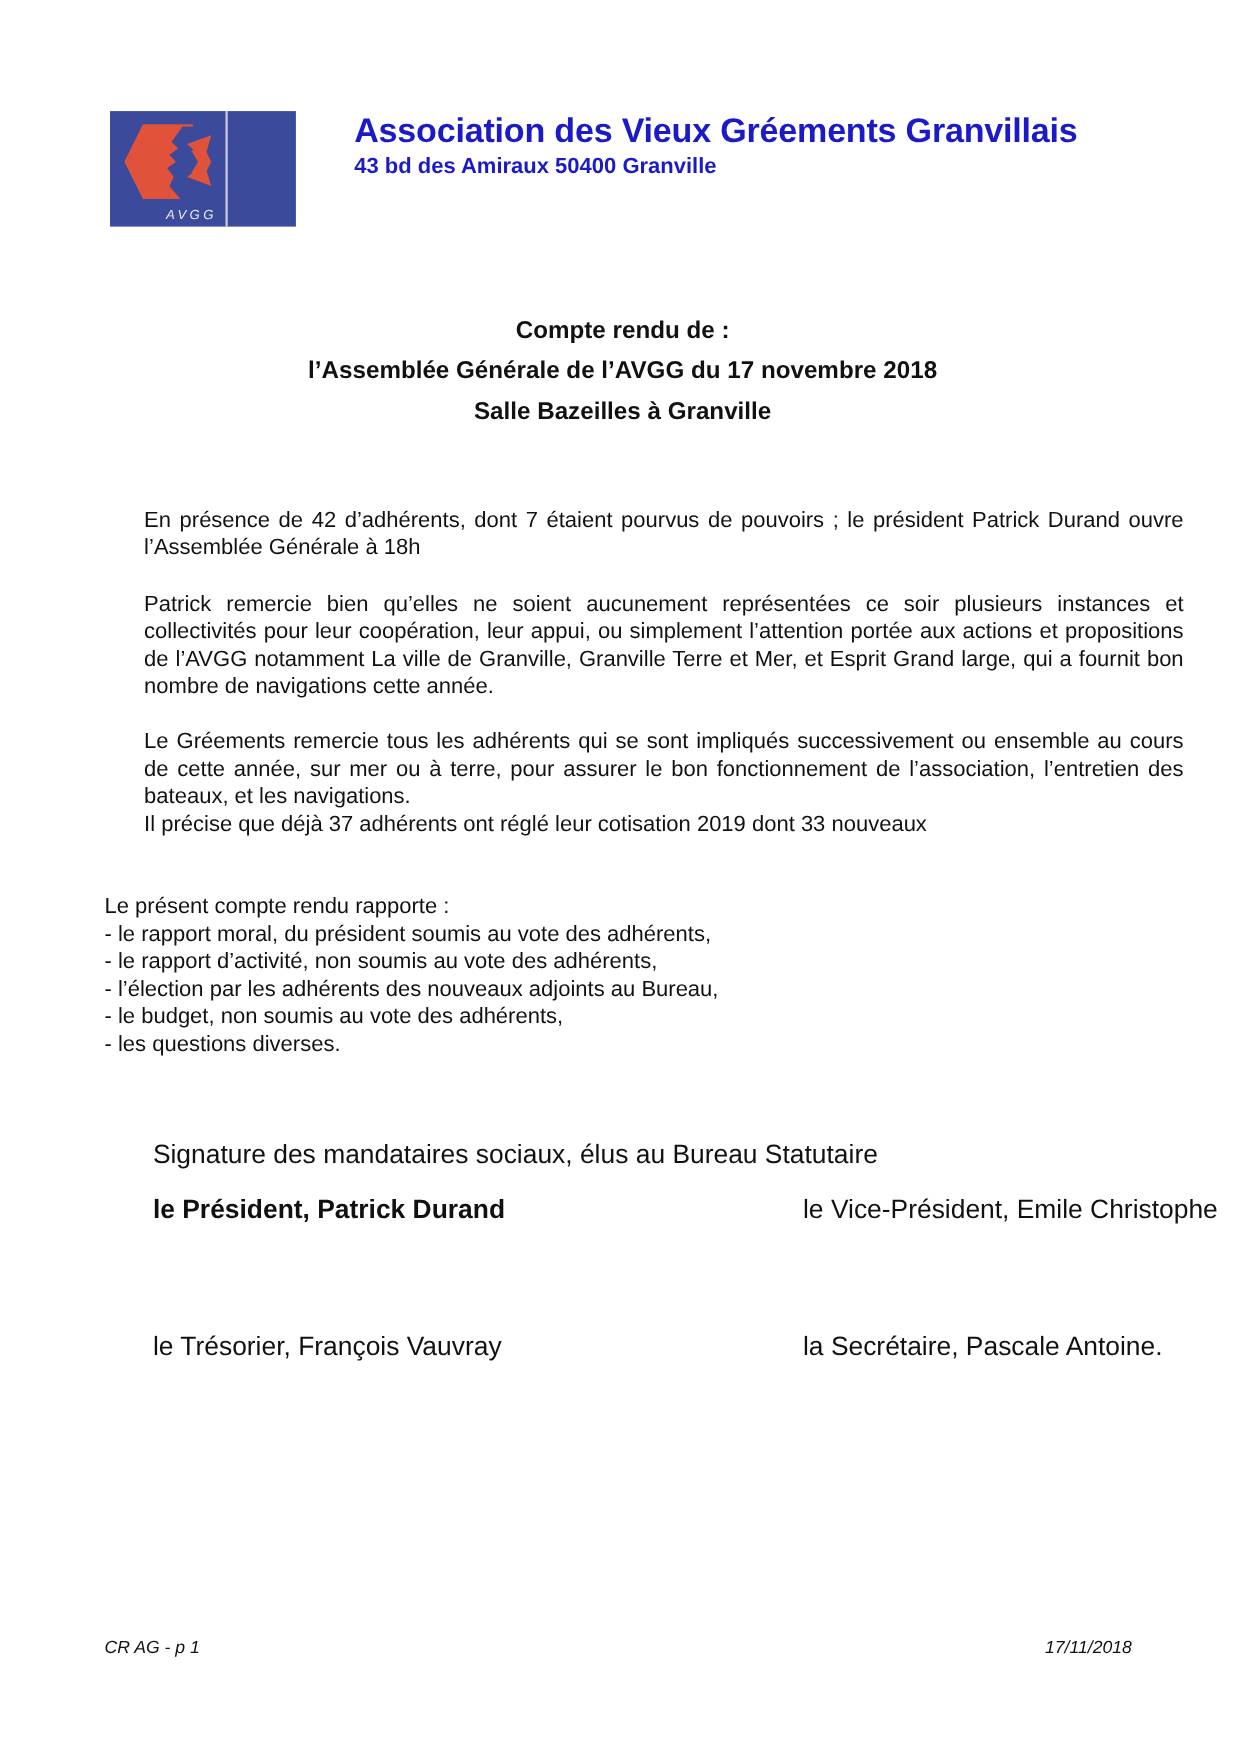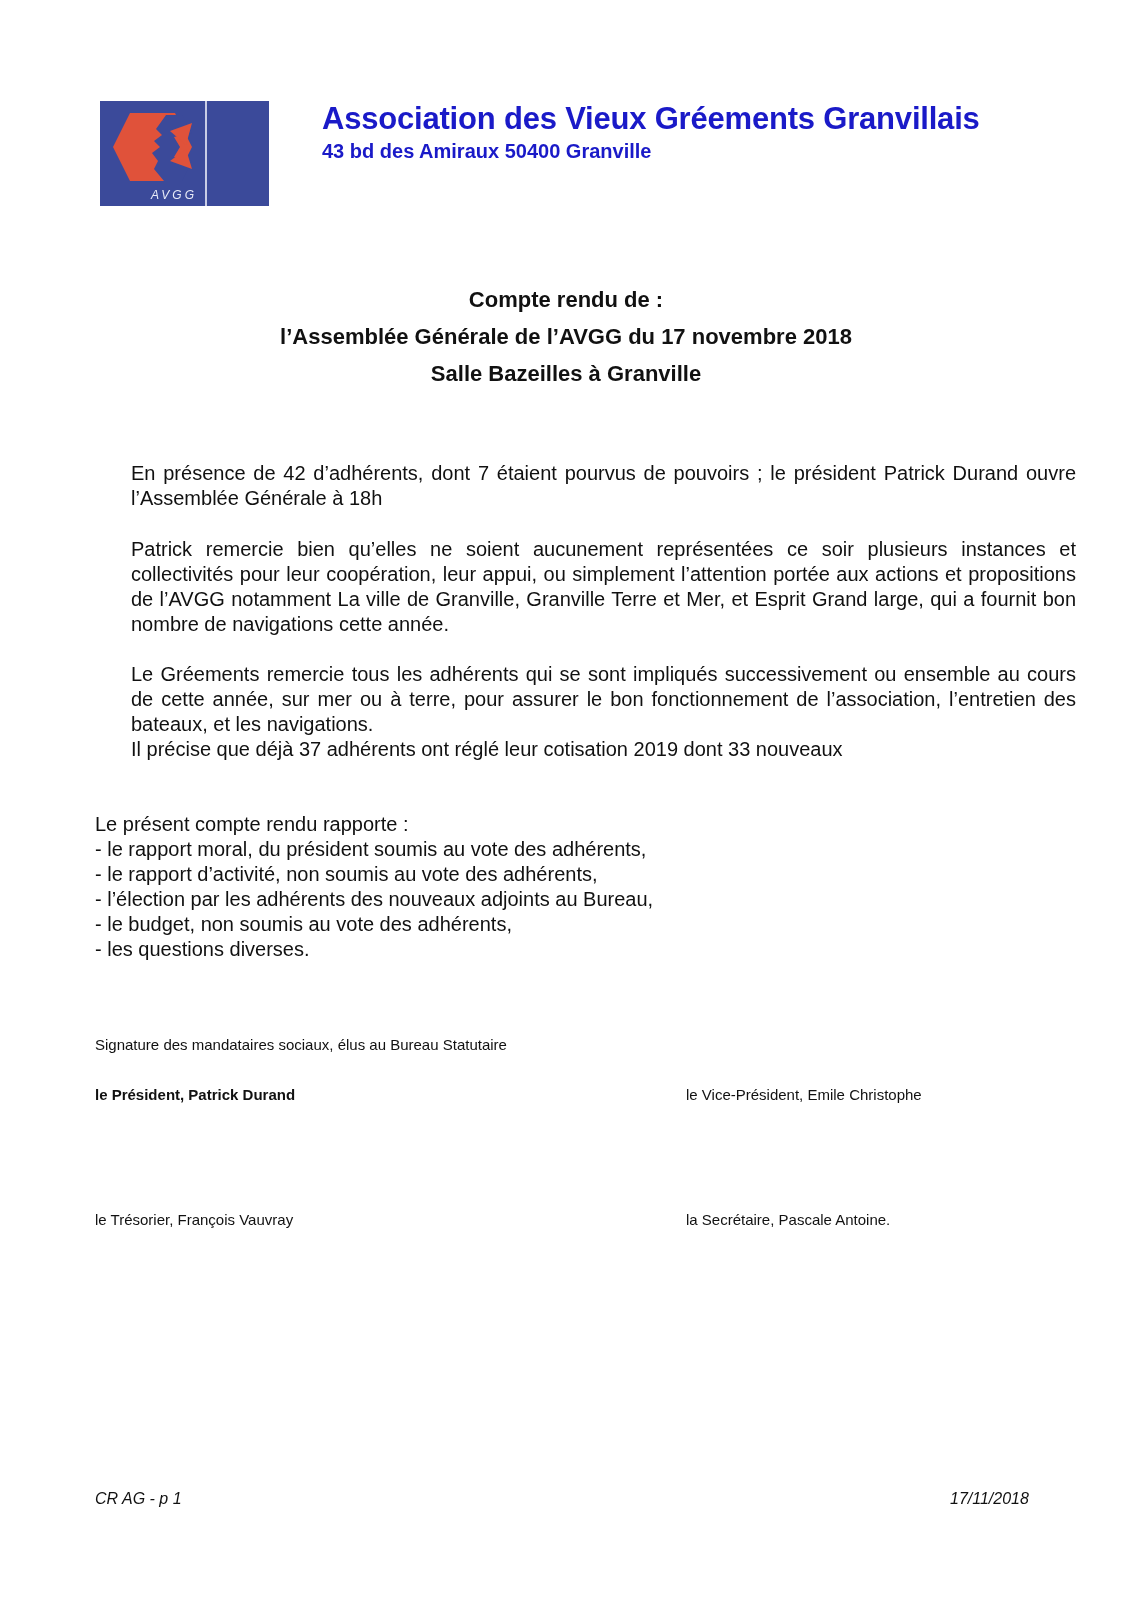--- a/index.html
+++ b/index.html
@@ -18,21 +18,21 @@
               color: #1a1ac8; white-space: nowrap; letter-spacing: -0.2px; }
   .org-address { position: absolute; left: 322px; top: 140px; font-size: 20px; font-weight: bold;
                  color: #1a1ac8; white-space: nowrap; }
   .title-block { position: absolute; left: 0; width: 1132px; top: 281px; text-align: center;
                  font-size: 22px; font-weight: bold; line-height: 37px; color: #111; }
   .para { position: absolute; left: 95px; width: 945px; font-size: 20px; line-height: 25px;
           text-align: justify; text-align-last: left; margin-left: 36px; }
   .para p { margin: 0; }
   .list { position: absolute; left: 95px; top: 812px; font-size: 20px; line-height: 25px; }
   .list div { white-space: nowrap; }
-  .sig { position: absolute; font-size: 15px; white-space: nowrap; }
+  .sig { position: absolute; font-size: 24px; white-space: nowrap; margin-left: 44px; }
   .footer { position: absolute; font-size: 16px; top: 1490px; font-style: italic; }
 </style>
 </head>
 <body>
 
 <div class="logo">
   <div class="logo-left">
     <svg width="105" height="105" viewBox="0 0 105 105">
       <polygon points="30,12 75,12 92,46 75,80 30,80 13,46" fill="#e0523a"></polygon>
       <path d="M66,14 L56,28 L62,34 L54,40 L60,46 L52,52 L58,60 L54,68 L64,80 L82,80 L92,60 L74,56 L80,46 L74,36 L92,32 L82,14 Z" fill="#3b4a9a"></path>

